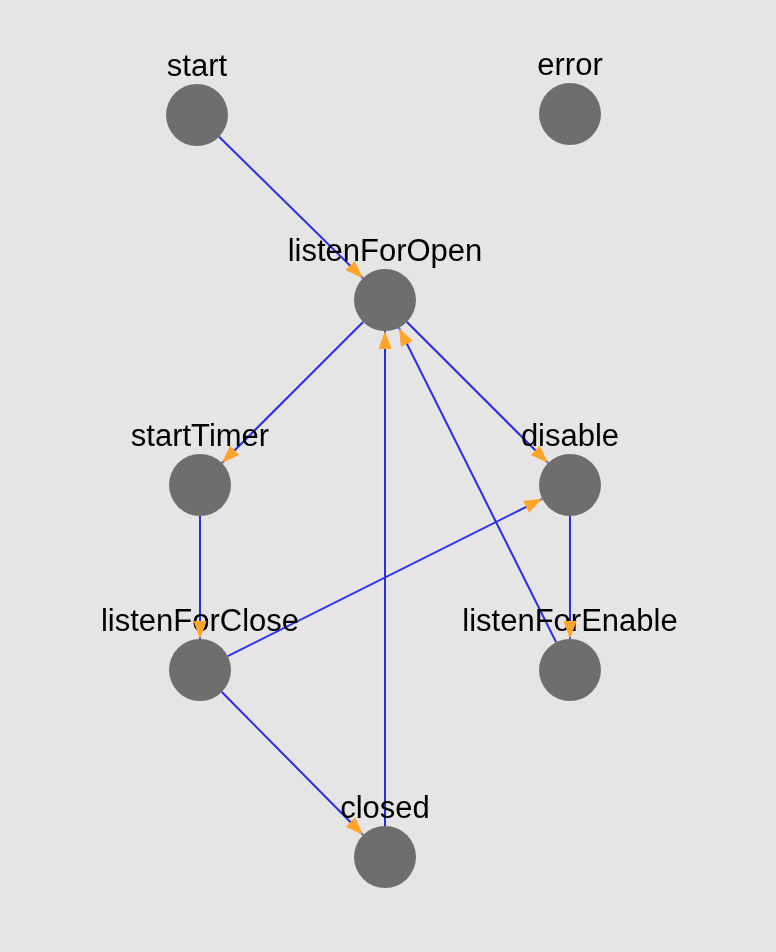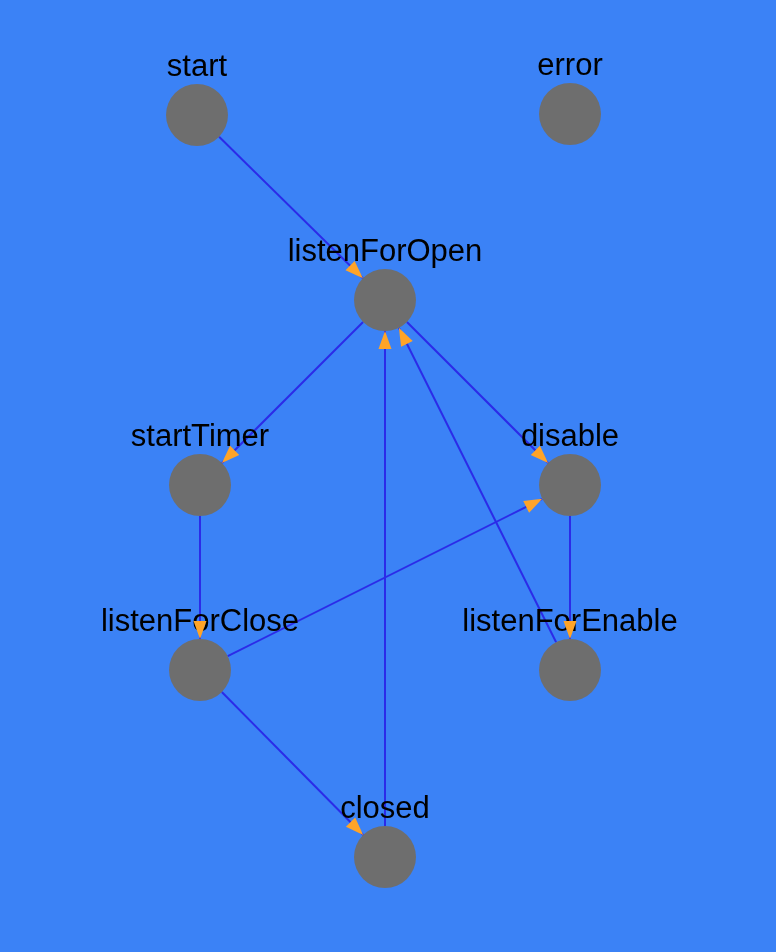--- a/index.html
+++ b/index.html
@@ -4,21 +4,21 @@
 <style>
   html, body {
     margin: 0;
     padding: 0;
     background: #ffffff;
   }
   #canvas {
     position: relative;
     width: 776px;
     height: 952px;
-    background: #3b82f6;
+    background: #e5e5e5;
     overflow: hidden;
     font-family: "Liberation Sans", sans-serif;
   }
   #graph-svg {
     display: block;
     width: 776px;
     height: 952px;
   }
   .edge-line {
     fill: none;

